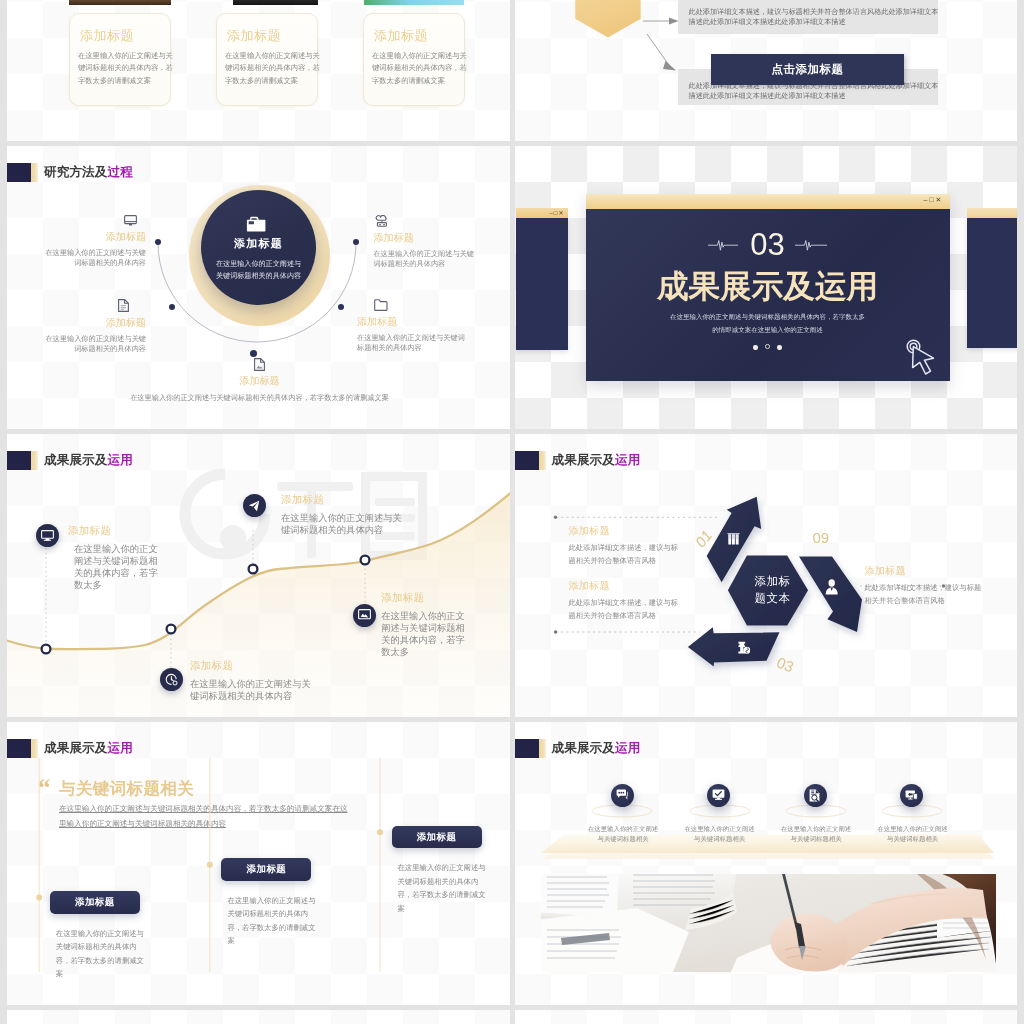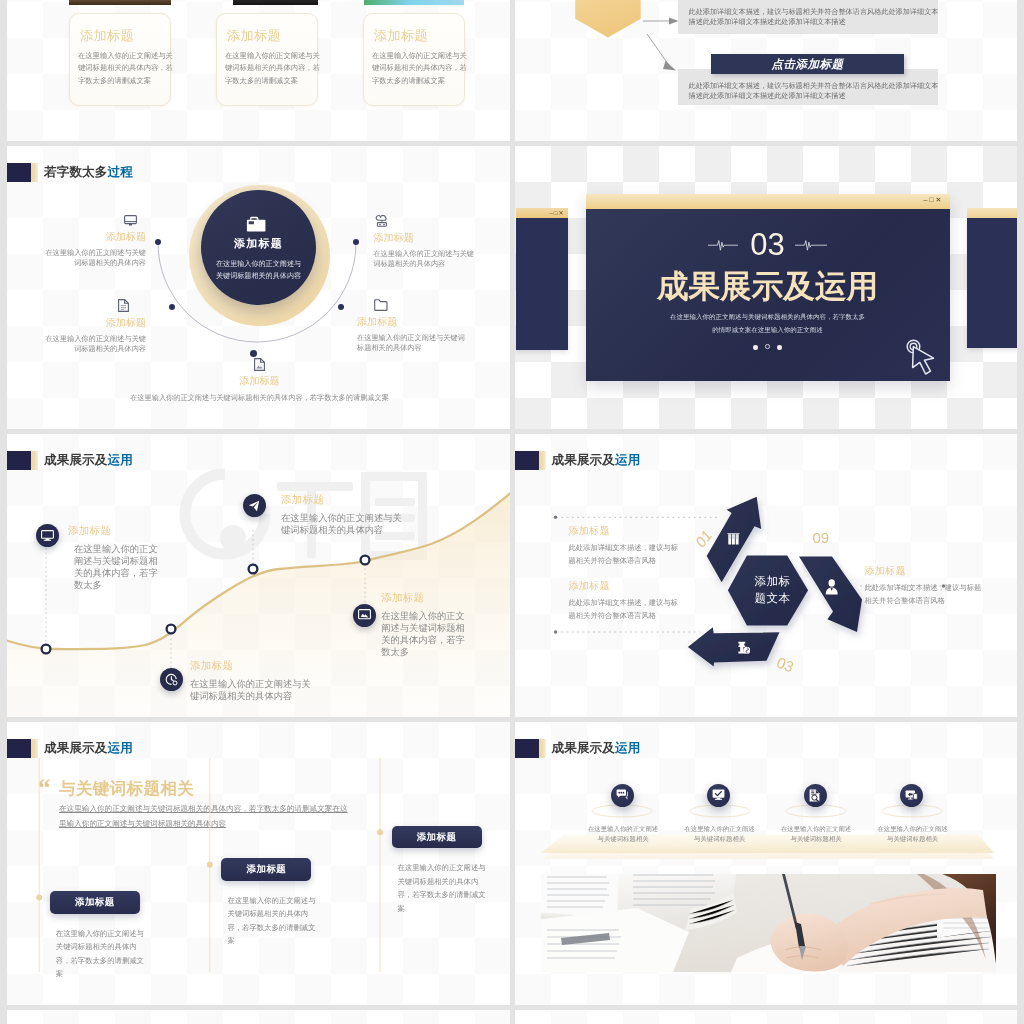--- a/index.html
+++ b/index.html
@@ -16,21 +16,21 @@
     background-size:72px 72px;background-position:0 0,36px 36px;background-color:#fff;}
   .checker.strong{
     background-image:
       linear-gradient(45deg,#efefef 25%,transparent 25%,transparent 75%,#efefef 75%),
       linear-gradient(45deg,#efefef 25%,transparent 25%,transparent 75%,#efefef 75%);}
   
   .shead{position:absolute;left:0px;top:17px;display:flex;align-items:center;}
   .shead .blk{width:24px;height:19px;background:#232347;}
   .shead .bar{width:7px;height:19px;background:linear-gradient(90deg,#f0d9a4,#efdcae 55%,#f8f0de);}
   .shead .t{margin-left:6px;font-size:12.6px;font-weight:bold;color:#3b3b3b;letter-spacing:.1px;}
-  .shead .t em{font-style:normal;color:#0369a1;}
+  .shead .t em{font-style:normal;color:#a21caf;}
   
   .wm{position:absolute;color:rgba(0,0,0,.055);font-weight:bold;pointer-events:none;white-space:nowrap;}
 
   
   .s1card{position:absolute;width:100px;height:91px;border:1px solid #f0e7d5;border-radius:10px;
           background:linear-gradient(180deg,#fffefb,#fdfbf6);box-shadow:0 1px 3px rgba(180,160,110,.10);}
   .s1card .ct{position:absolute;left:10px;top:13px;font-size:13.2px;color:#eacf92;letter-spacing:.3px;}
   .s1card .cb{position:absolute;left:8px;top:36px;width:92px;white-space:nowrap;font-size:7.3px;line-height:12.3px;
               color:#8b8b8b;}
   .s1img{position:absolute;height:6px;top:141px;}
@@ -83,35 +83,35 @@
         <path d="M150.5 203 L161 212.5 L148 211 Z" fill="#8f8f8f"></path>
       </svg>
       <div class="gbox" style="left:163px;top:134px;width:260px;height:42px;">
         <div class="gt" style="top:15px;left:11px;">此处添加详细文本描述，建议与标题相关并符合整体语言风格此处添加详细文本</div>
         <div class="gt" style="top:25px;left:11px;">描述此处添加详细文本描述此处添加详细文本描述</div>
       </div>
       <div class="gbox" style="left:163px;top:211.4px;width:260px;height:36px;">
         <div class="gt" style="top:12px;left:11px;">此处添加详细文本描述，建议与标题相关并符合整体语言风格此处添加详细文本</div>
         <div class="gt" style="top:22px;left:11px;">描述此处添加详细文本描述此处添加详细文本描述</div>
       </div>
-      <div class="navybtn" style="left:196.3px;top:196.1px;width:193.3px;height:20px;font-size:11.5px;letter-spacing:.5px;font-style:italic;">
+      <div class="navybtn" style="left:196.3px;top:196.1px;width:193.3px;height:31px;font-size:11.5px;letter-spacing:.5px;">
         <span>点击添加标题</span>
       </div>
       <div class="hexg" style="left:60.7px;top:104px;width:65.5px;height:75.6px;font-size:11.5px;">
         
       </div>
     </div>
   </div>
   <div class="row">
     <div class="slide">
       <div class="checker"></div>
       <div class="shead">
         <div class="blk"></div>
         <div class="bar"></div>
-        <div class="t"><span>若字数太多</span><em>过程</em></div>
+        <div class="t"><span>研究方法及</span><em>过程</em></div>
       </div>
       <svg width="503" height="283" style="position:absolute;left:0;top:0;">
         <path d="M151 97 A99 99 0 0 0 349 97" stroke="#9d9db0" stroke-width="0.7" fill="none"></path>
       </svg>
       <div style="position:absolute;left:182px;top:39px;width:141px;height:141px;border-radius:50%;background:radial-gradient(circle at 38% 32%,#f8eed6,#f4e2bb 60%,#eed6a4 82%,#f0dcb0 100%);"></div>
       <div style="position:absolute;left:194px;top:44px;width:115px;height:115px;border-radius:50%;background:linear-gradient(150deg,#333858,#2a2f4e 55%,#262b4a);box-shadow:0 6px 16px rgba(50,45,60,.30);">
         <svg width="21" height="17" viewBox="0 0 24 20" style="position:absolute;left:45px;top:26px;">
           <path d="M4.6 2.2 A1.6 1.6 0 0 1 6.2 0.8 H12.4 A1.4 1.4 0 0 1 13.7 1.7 L14.8 4.3 H12.6 L11.8 2.6 H6.6 A0.8 0.8 0 0 0 6.0 3.3 V5.4 H4.6 Z" fill="#fff"></path>
           <path d="M1.6 4.5 H21.6 A0.9 0.9 0 0 1 22.5 5.4 V17.3 A0.9 0.9 0 0 1 21.6 18.2 H1.6 A0.9 0.9 0 0 1 0.7 17.3 V5.4 A0.9 0.9 0 0 1 1.6 4.5 Z" fill="#fff"></path>
           <rect x="2.8" y="6.3" width="6.2" height="3.3" rx="0.3" fill="#3b4060"></rect>

